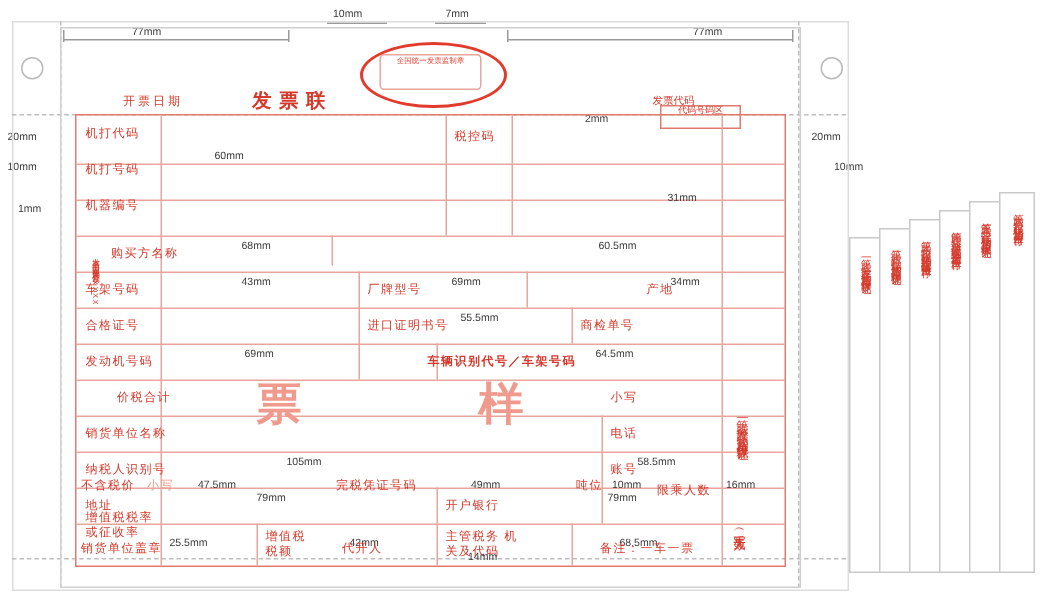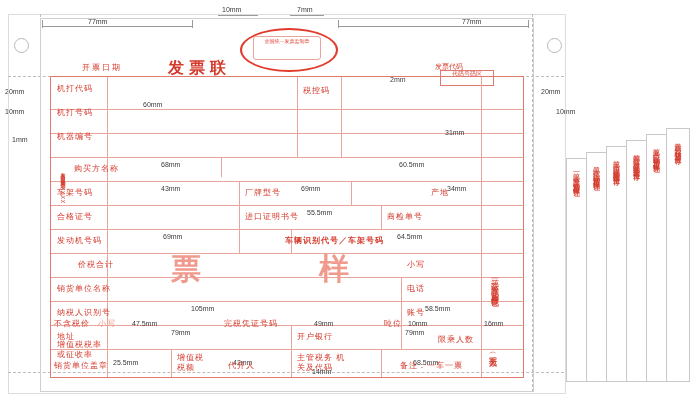--- a/index.html
+++ b/index.html
@@ -11,21 +11,21 @@
   .dim{font-size:7px;color:#3a3a3a;white-space:nowrap;}
   .dimline{position:absolute;border-top:1px solid #9a9a9a;height:0;}
   .vdimline{position:absolute;border-left:1px solid #9a9a9a;width:0;}
 
   
   .invoice{position:absolute;left:40px;top:18px;width:492px;height:372px;}
   .frame-outer{position:absolute;left:0;top:0;width:492px;height:372px;border:1px solid #cfcfcf;}
   .frame-inner{position:absolute;left:10px;top:58px;width:472px;height:300px;border:1px solid #e07a6e;}
 
   .title{position:absolute;left:90px;top:14px;font-size:17px;letter-spacing:6px;color:#d4392b;font-weight:bold;white-space:nowrap;}
-  .subtitle{position:absolute;left:128px;top:40px;font-size:16px;letter-spacing:5px;color:#d4392b;font-weight:bold;white-space:nowrap;}
+  .subtitle{position:absolute;left:128px;top:40px;font-size:13px;letter-spacing:5px;color:#d4392b;font-weight:bold;white-space:nowrap;}
   .oval{position:absolute;left:200px;top:10px;width:94px;height:40px;border:2px solid #e23b2b;border-radius:50%;}
   .stamp{position:absolute;left:213px;top:18px;width:68px;height:24px;font-size:5px;color:#e23b2b;text-align:center;line-height:7px;border:1px solid #e8a59c;border-radius:3px;padding-top:1px;box-sizing:border-box;}
   .mcode{position:absolute;left:395px;top:44px;font-size:7px;color:#d4392b;white-space:nowrap;}
   .mcodebox{position:absolute;left:400px;top:52px;width:52px;height:14px;border:1px solid #e07a6e;font-size:6px;color:#d4392b;text-align:center;line-height:7px;}
 
   .kpdate{position:absolute;left:42px;top:44px;font-size:8px;color:#d4392b;letter-spacing:2px;}
 
   
   .hr{position:absolute;height:1px;background:#e8a59c;left:0;width:472px;}
   .vr{position:absolute;width:1px;background:#e8a59c;top:0;}
@@ -178,21 +178,21 @@
       <div class="dim abs" style="left:354px;top:252px;">79mm</div>
       <div class="dim abs" style="left:62px;top:282px;">25.5mm</div>
       <div class="dim abs" style="left:182px;top:282px;">42mm</div>
       <div class="dim abs" style="left:362px;top:282px;">68.5mm</div>
     </div>
 
     <div class="cell" style="left:14px;top:300px;">不含税价</div>
     <div class="cell" style="left:58px;top:300px;color:#f09a8e;">小写</div>
     <div class="cell" style="left:184px;top:300px;">完税凭证号码</div>
     <div class="cell" style="left:344px;top:300px;">吨位</div>
-    <div class="cell" style="left:398px;top:316px;font-family:Liberation Mono, monospace;">限乘人数</div>
+    <div class="cell" style="left:398px;top:304px;font-family:Liberation Mono, monospace;">限乘人数</div>
     <div class="dim abs" style="left:92px;top:302px;">47.5mm</div>
     <div class="dim abs" style="left:274px;top:302px;">49mm</div>
     <div class="dim abs" style="left:368px;top:302px;">10mm</div>
     <div class="dim abs" style="left:444px;top:302px;">16mm</div>
 
     <div class="cell" style="left:14px;top:342px;">销货单位盖章</div>
     <div class="cell" style="left:188px;top:342px;">代开人</div>
     <div class="cell" style="left:360px;top:342px;">备注：一车一票</div>
     <div class="dim abs" style="left:272px;top:350px;">14mm</div>
 

